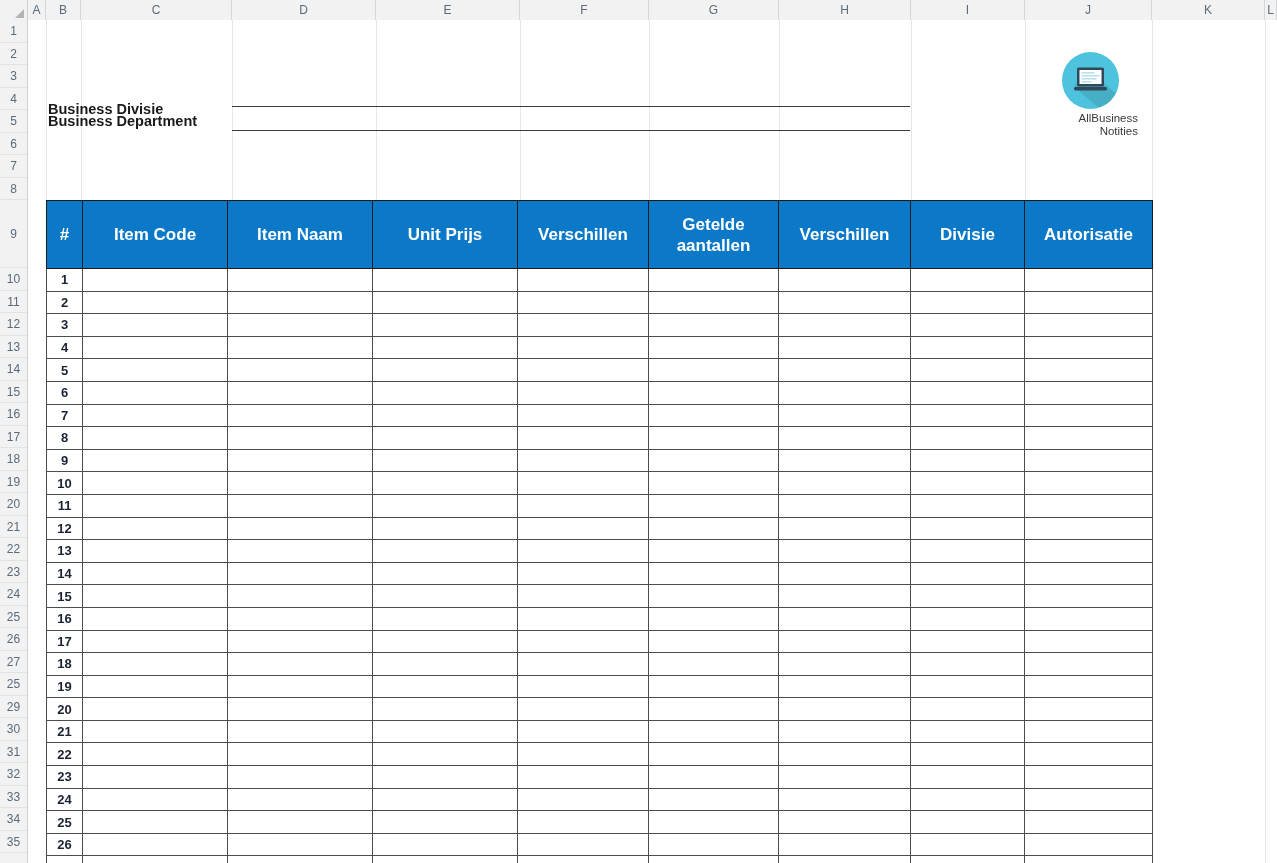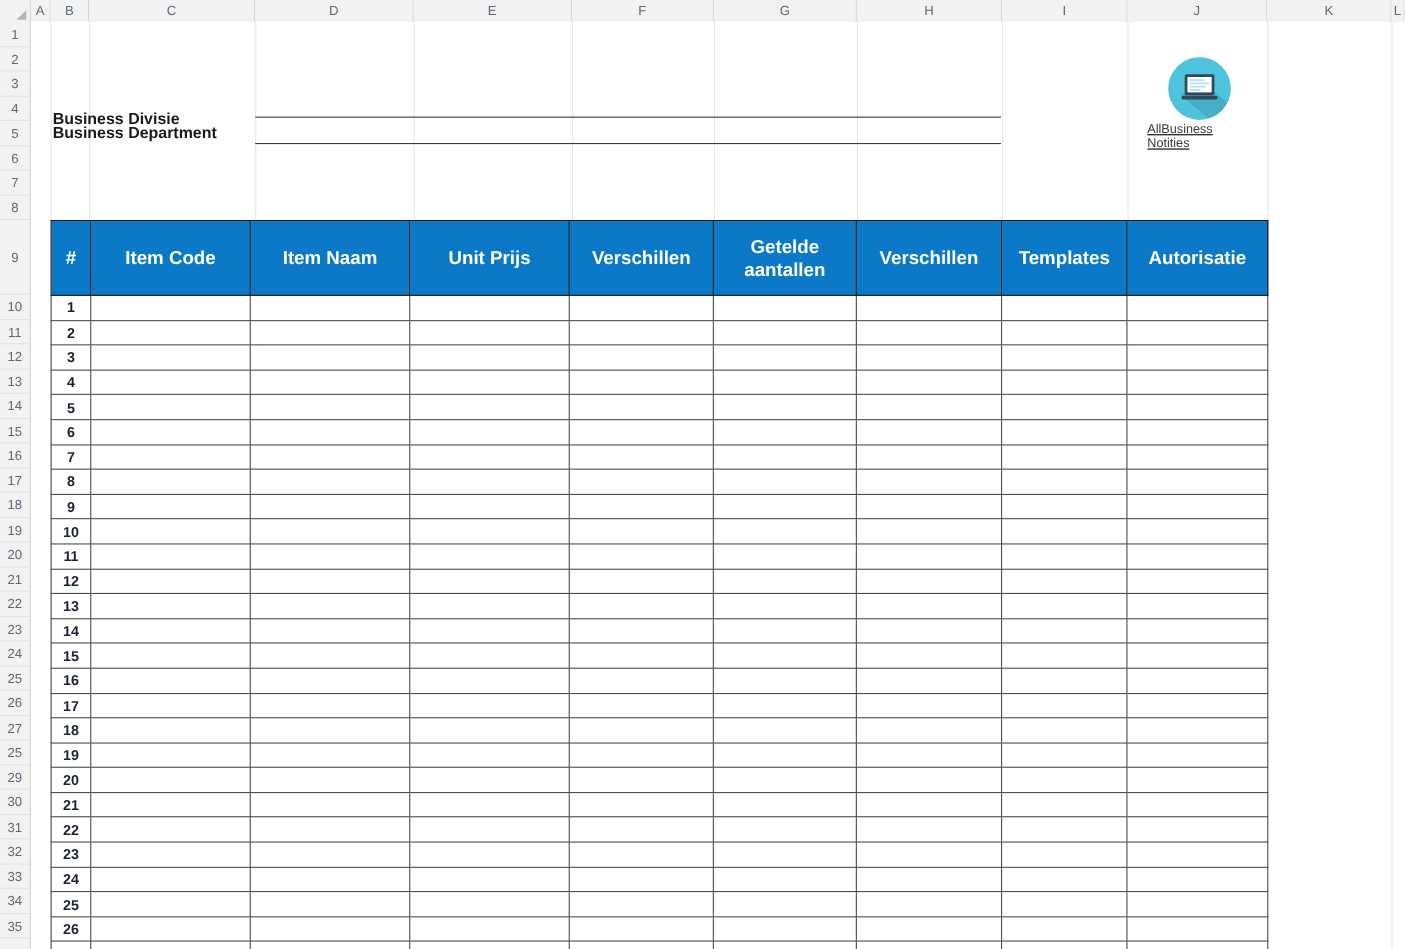--- a/index.html
+++ b/index.html
@@ -120,22 +120,21 @@
     width: 678px;
     height: 0;
     border-bottom: 1.6px solid #3a3a3a;
   }
 
   
   .logo-wrap {
     position: absolute;
     left: 1043px; top: 52px;
     width: 95px;
-    text-align: left;
-    text-decoration: underline;
+    text-align: right;
   }
   .logo-circle {
     width: 57px; height: 57px;
     margin: 0 auto;
     border-radius: 50%;
     background: #4ec3dd;
     position: relative;
     overflow: hidden;
   }
   .logo-shadow {
@@ -255,21 +254,21 @@
     </colgroup>
     <thead>
       <tr>
         <th>#</th>
         <th>Item Code</th>
         <th>Item Naam</th>
         <th>Unit Prijs</th>
         <th>Verschillen</th>
         <th>Getelde aantallen</th>
         <th>Verschillen</th>
-        <th>Templates</th>
+        <th>Divisie</th>
         <th>Autorisatie</th>
       </tr>
     </thead>
     <tbody id="inv-body">
         <tr>
           <td class="idx">1</td>
           <td></td>
           <td></td>
           <td></td>
           <td></td>

